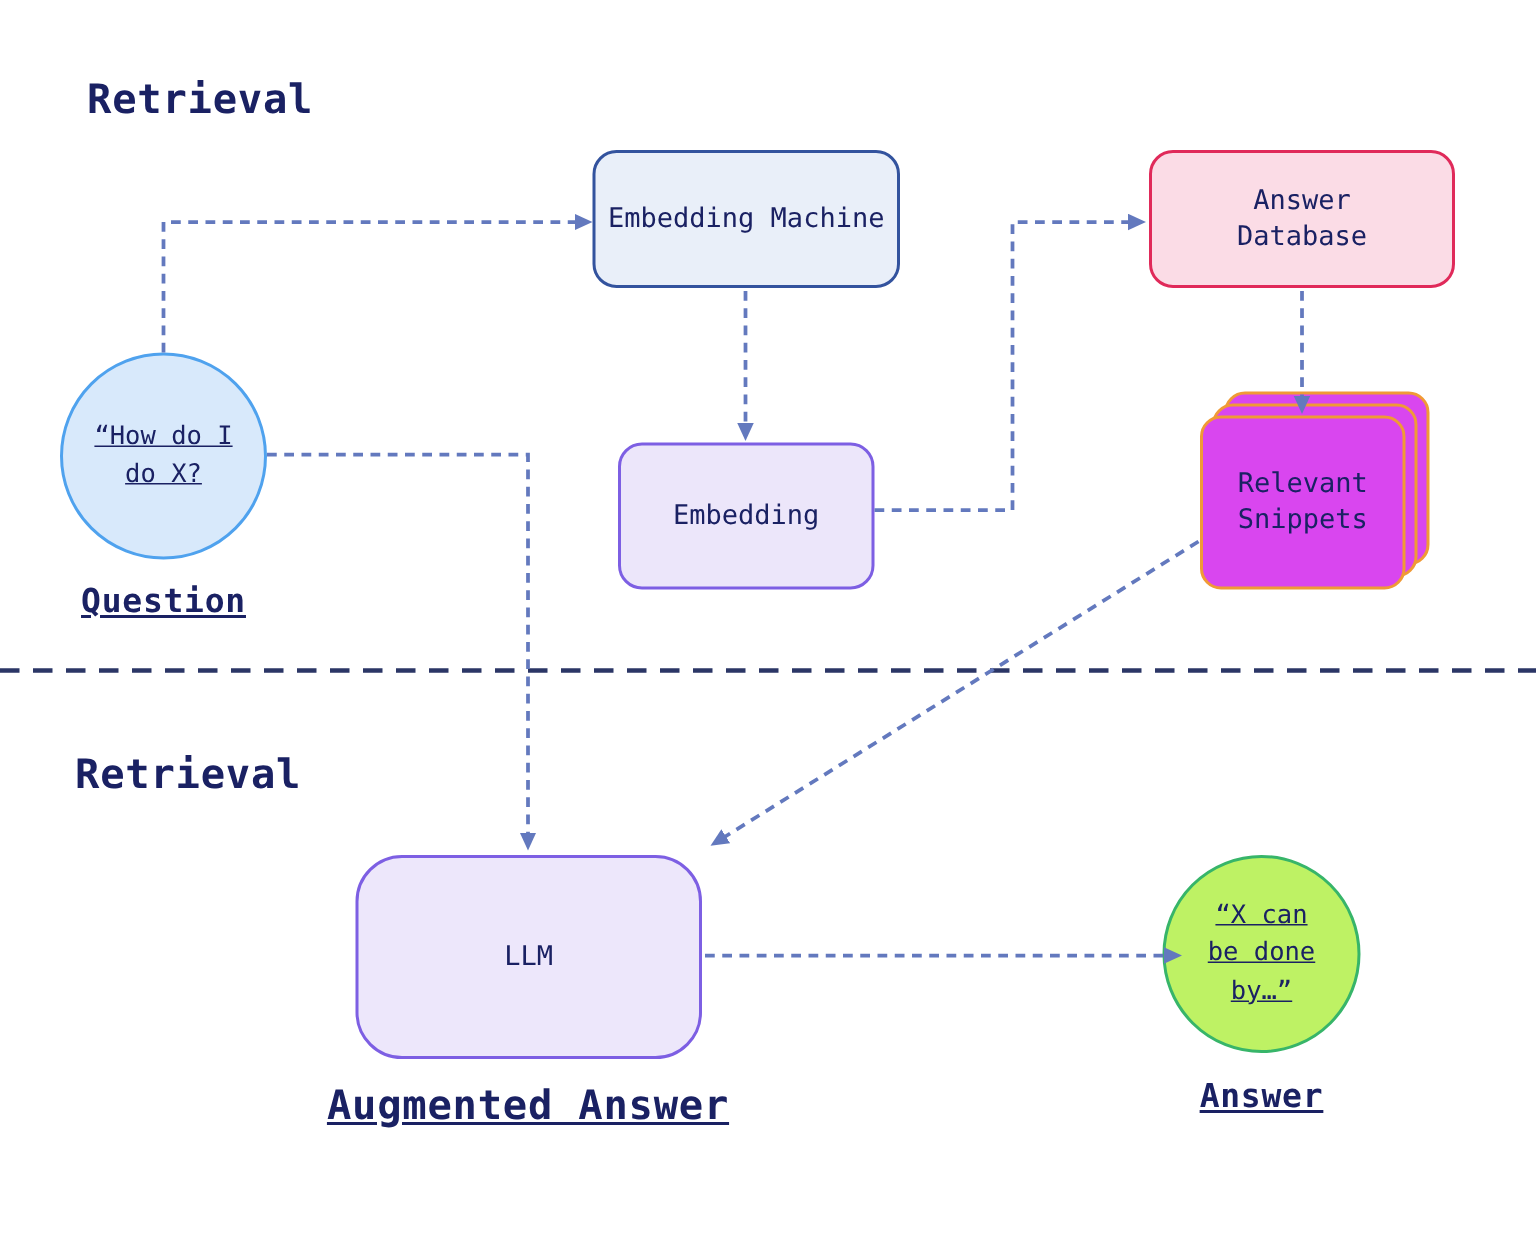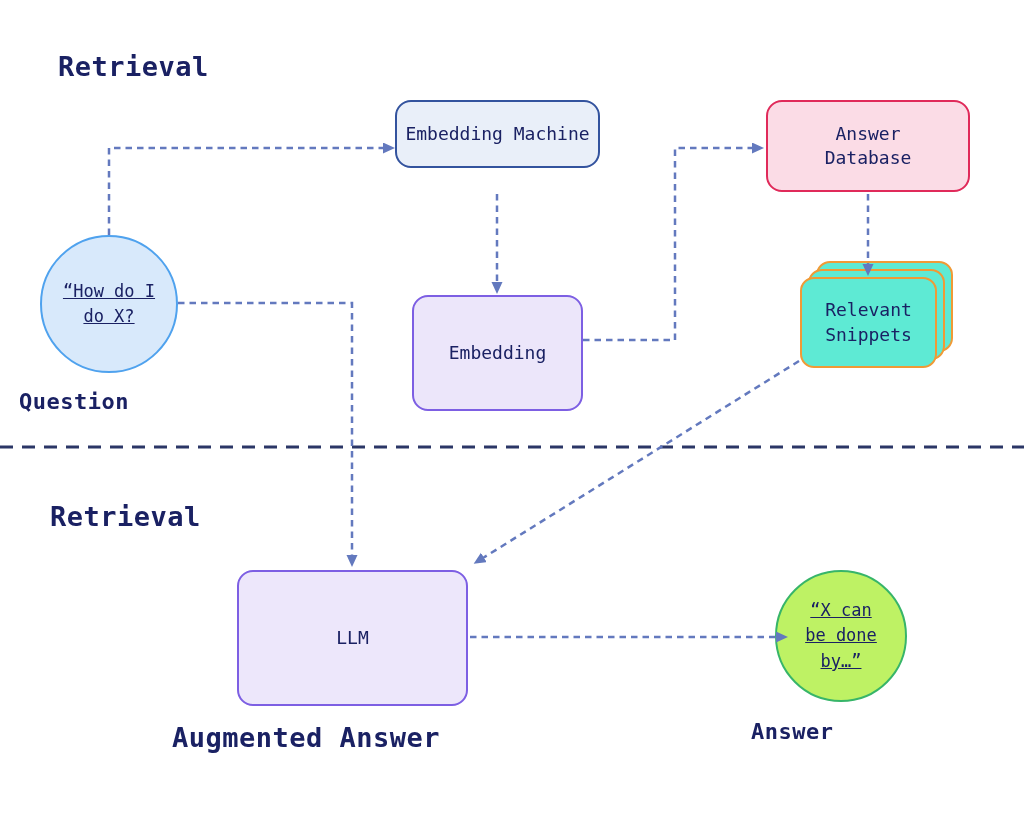--- a/index.html
+++ b/index.html
@@ -41,66 +41,68 @@
     font-size: 18px;
     font-weight: 500;
     line-height: 1.35;
     color: #1A2163;
     z-index: 2;
   }
   .box { border-radius: 16px; border: 2px solid; }
   .circle { border-radius: 50%; border: 2px solid; line-height: 1.5; text-decoration: underline; }
   .caption {
     position: absolute;
+    text-align: center;
     font-size: 22px;
     font-weight: 700;
     letter-spacing: 0.5px;
     color: #1A2163;
     z-index: 2;
+    text-decoration: underline;
   }
   .caption.large { font-size: 27px; }
 
   .node-question        { background: #D8E9FB; border-color: #4FA2EE; }
   .node-embedding-machine { background: #E9EFF9; border-color: #33539E; }
   .node-vector-database { background: #FBDCE6; border-color: #E02A5A; }
   .node-embedding       { background: #ECE6FA; border-color: #7D5FE3; }
   .snippet-card {
     position: absolute;
-    width: 137px; height: 91px;
-    background: #5eead4; border: 2px solid #F09A36;
+    width: 137px; height: 116px;
+    background: #d946ef; border: 2px solid #F09A36;
     border-radius: 14px;
     z-index: 2;
   }
   .node-snippets-front {
     display: flex; align-items: center; justify-content: center;
     text-align: center; white-space: pre-line;
     font-size: 18px; font-weight: 500; line-height: 1.35;
   }
-  .node-llm             { background: #EDE7FB; border-color: #7D5FE3; }
+  .node-llm             { background: #EDE7FB; border-color: #7D5FE3; border-radius: 31px; }
   .node-answer          { background: #bef264; border-color: #37B569; }
 </style>
 </head>
 <body>
 
 <div id="canvas">
 
   <div class="section-title" style="left:58px; top:51px;">Retrieval</div>
 
   <div class="section-title" style="left:50px; top:501px;">Retrieval</div>
 
   <div class="node circle node-question" style="left:40px; top:235px; width:138px; height:138px; font-size:17px;">“How do I
 do X?</div>
   <div class="caption" style="left:19px; top:389px; width:180px;">Question</div>
 
-  <div class="node box node-embedding-machine" style="left:395px; top:100px; width:205px; height:68px;">Embedding Machine</div>
+  <div class="node box node-embedding-machine" style="left:395px; top:100px; width:205px; height:92px;">Embedding Machine</div>
 
   <div class="node box node-vector-database" style="left:766px; top:100px; width:204px; height:92px;">Answer
 Database</div>
 
-  <div class="node box node-embedding" style="left:412px; top:295px; width:171px; height:116px;">Embedding</div>
+  <div class="node box node-embedding" style="left:412px; top:295px; width:171px; height:98px;">Embedding</div>
 
   <div class="snippet-card" style="left:816px; top:261px;"></div>
   <div class="snippet-card" style="left:808px; top:269px;"></div>
   <div class="snippet-card node-snippets-front" style="left:800px; top:277px;">Relevant
 Snippets</div>
 
   <div class="node box node-llm" style="left:237px; top:570px; width:231px; height:136px;">LLM</div>
   <div class="caption large" style="left:172px; top:722px; width:360px;">Augmented Answer</div>
 
   <div class="node circle node-answer" style="left:775px; top:570px; width:132px; height:132px; font-size:17px;">“X can

